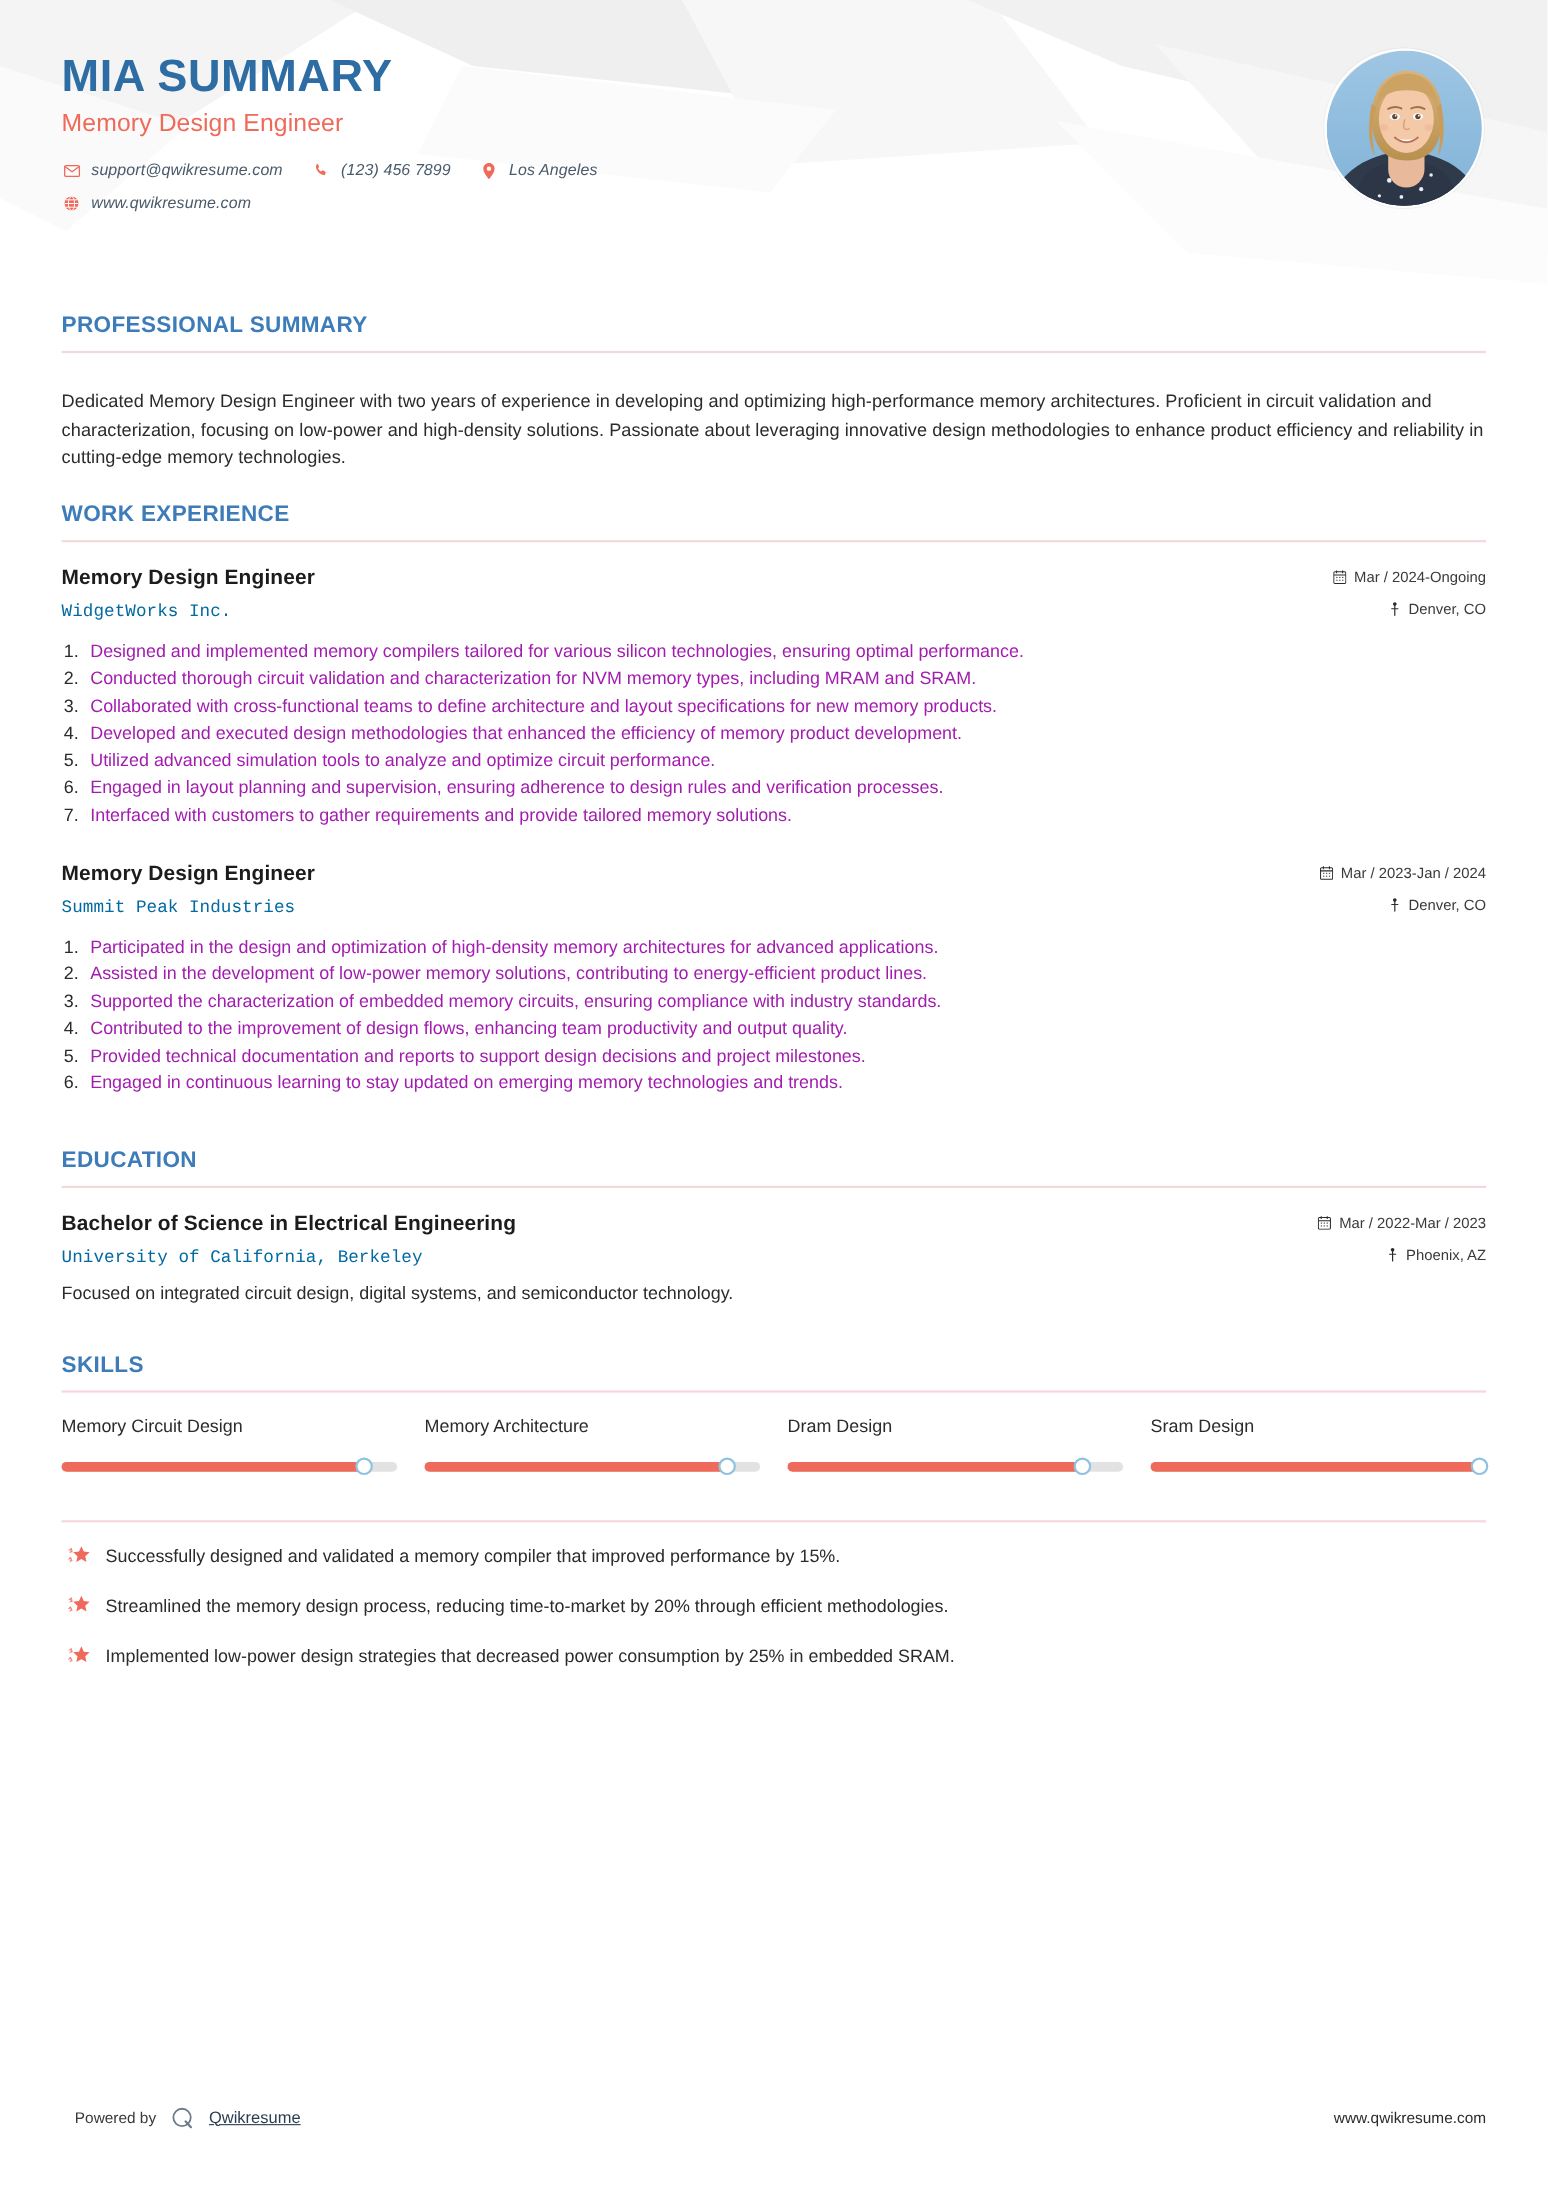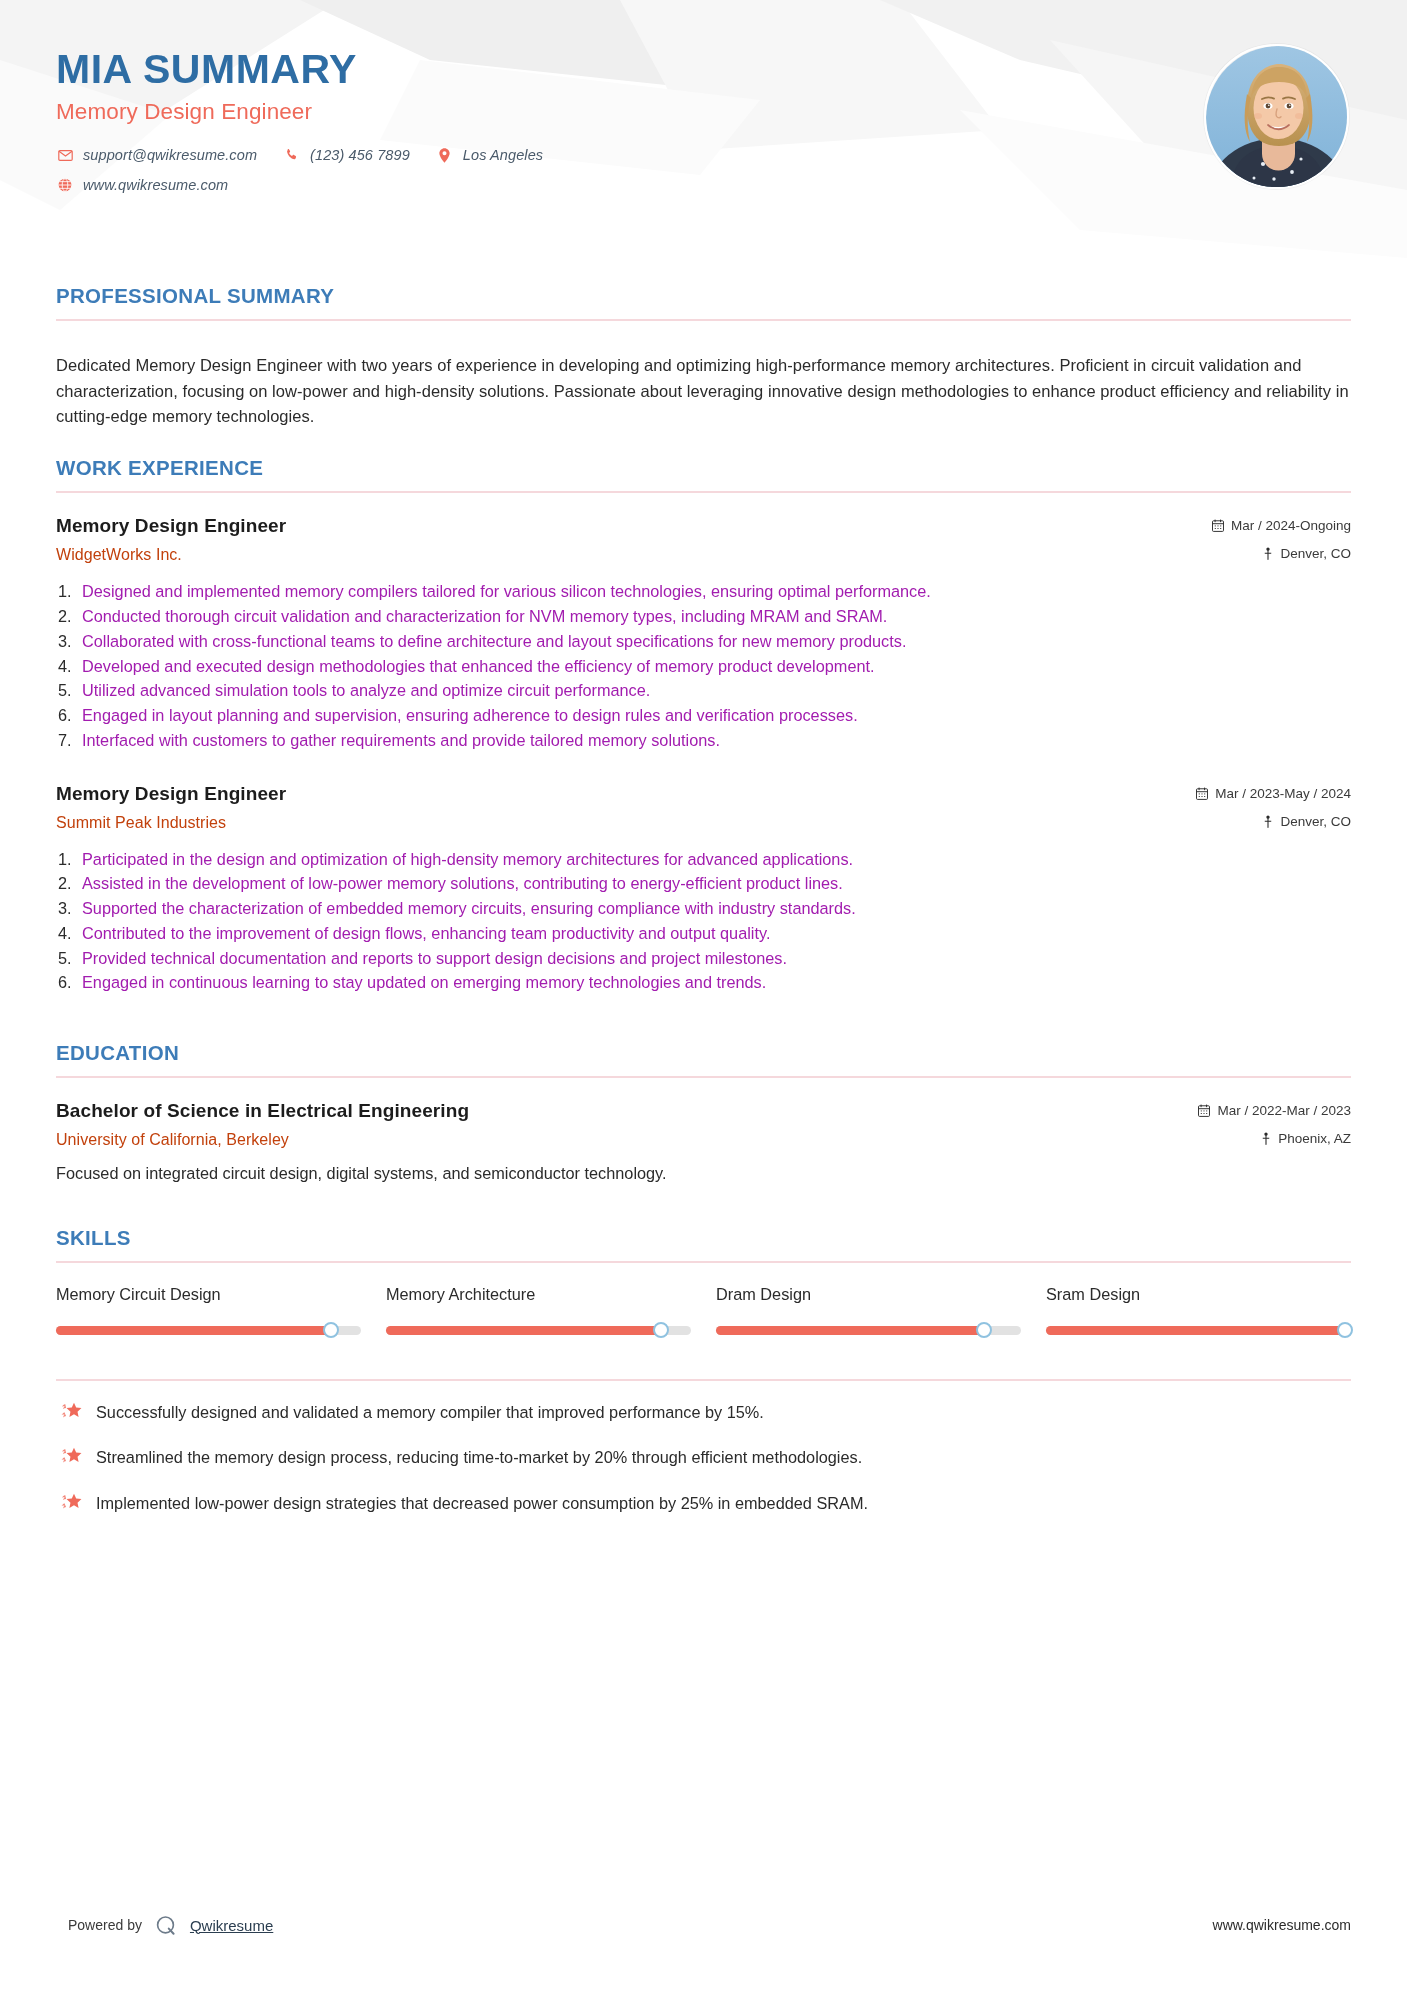--- a/index.html
+++ b/index.html
@@ -146,22 +146,23 @@
     color: #2b2b2b;
   }
   .entry-sub {
     display: flex;
     justify-content: space-between;
     align-items: baseline;
     margin-top: 9px;
   }
   .entry-org {
     font-size: 16px;
-    color: #c2410c;
+    color: #0369a1;
     letter-spacing: 0.05px;
+    font-family: Liberation Mono, monospace;
   }
   .entry-list {
     margin-top: 15px;
     list-style: none;
     counter-reset: bitem;
   }
   .entry-list li {
     counter-increment: bitem;
     font-size: 16.3px;
     line-height: 1.52;
@@ -454,21 +455,21 @@
         <div class="entry-top">
           <div class="entry-role">Memory Design Engineer</div>
           <div class="entry-meta">
             <span class="m-icon">
               <svg width="12" height="13" viewBox="0 0 14 15" fill="none" stroke="currentColor" stroke-width="1.1">
                 <rect x="0.6" y="2" width="12.8" height="12.4" rx="1.2"></rect>
                 <path d="M0.6 5.4h12.8M3.6 0.6v3M10 0.6v3"></path>
                 <path d="M3.2 8h1.4M6.3 8h1.4M9.4 8h1.4M3.2 11h1.4M6.3 11h1.4M9.4 11h1.4" stroke-width="1"></path>
               </svg>
             </span>
-            <span>Mar / 2023-May / 2024</span>
+            <span>Mar / 2023-Jan / 2024</span>
           </div>
         </div>
         <div class="entry-sub">
           <div class="entry-org">Summit Peak Industries</div>
           <div class="entry-meta">
             <span class="m-icon">
               <svg width="10" height="13" viewBox="0 0 11 14" fill="currentColor">
                 <path d="M5.5 0.4c-1 0-1.8.8-1.8 1.8 0 .8.5 1.4 1.2 1.7v2.4H2.3c-.3 0-.5.2-.5.5s.2.5.5.5h2.6v6.3c0 .3.2.5.6.5s.6-.2.6-.5V7.3h2.6c.3 0 .5-.2.5-.5s-.2-.5-.5-.5H6.1V3.9c.7-.3 1.2-.9 1.2-1.7 0-1-.8-1.8-1.8-1.8z"></path>
               </svg>
             </span>

